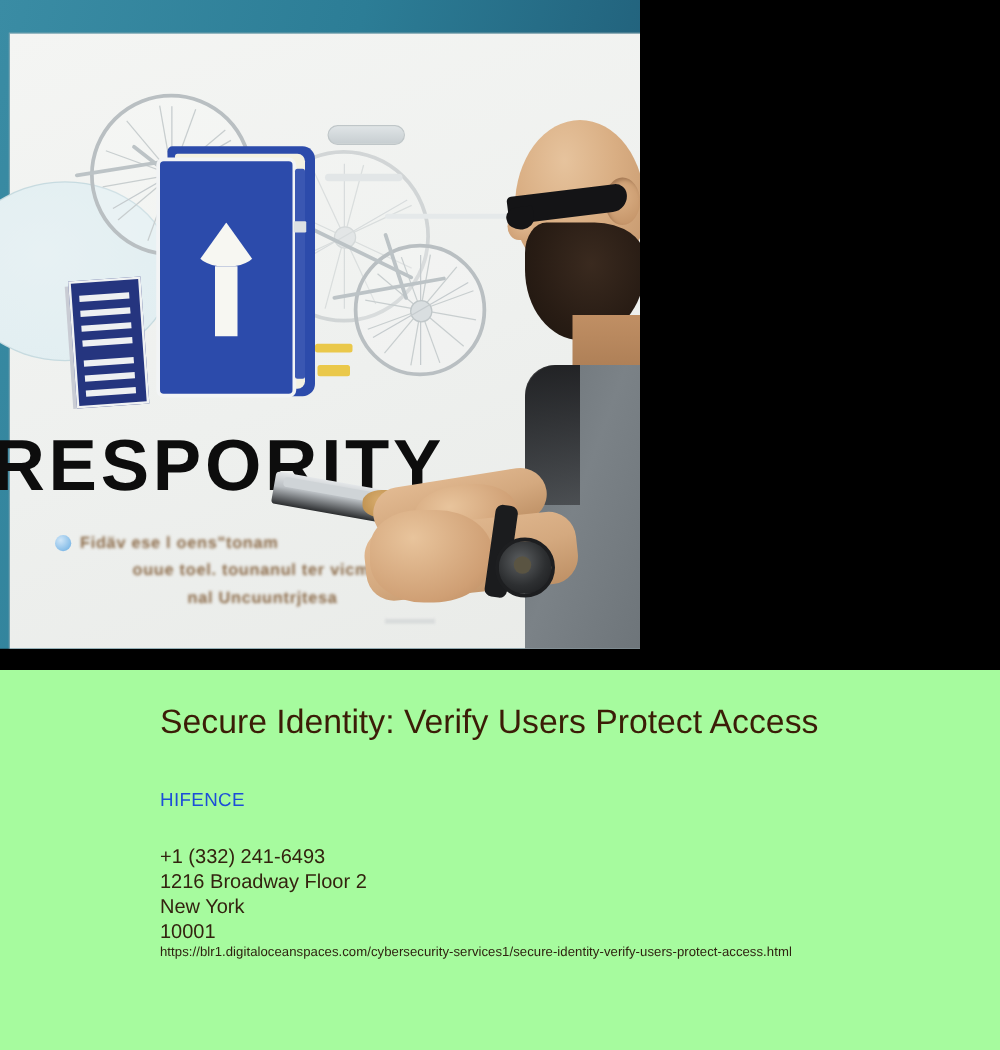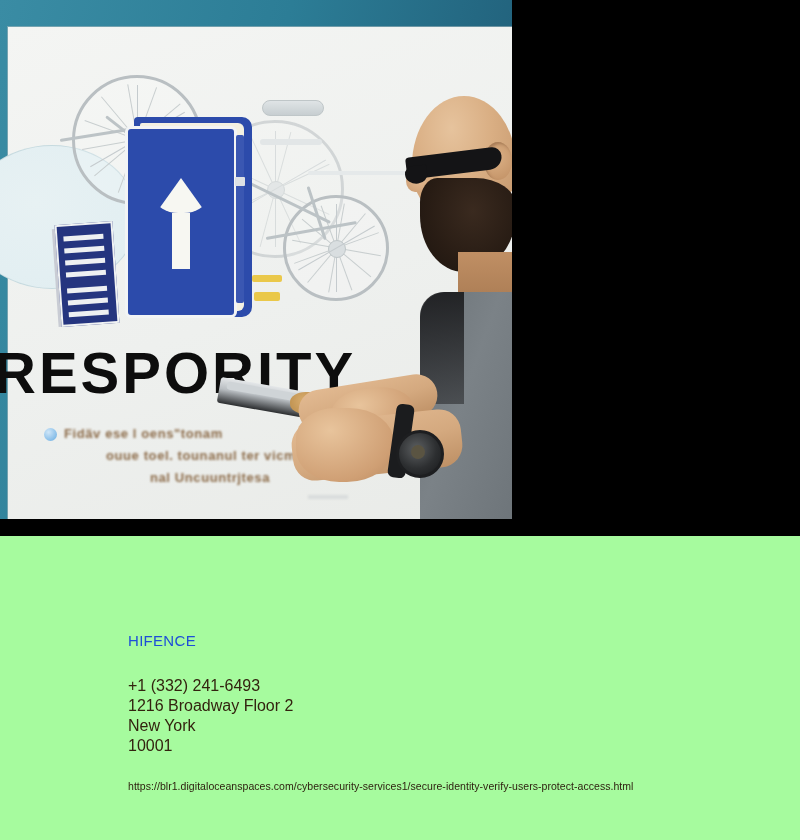--- a/index.html
+++ b/index.html
@@ -430,21 +430,20 @@
     color: #33230f;
   }
   #site-url {
     position: absolute;
     left: 128px;
     top: 220px;
     font-size: 10.5px;
     color: #2f2210;
     letter-spacing: .05px;
     white-space: nowrap;
-    margin-top: 24px;
   }
 </style>
 </head>
 <body>
 
 <div id="page">
 
   <div id="hero-area">
 
     <div id="hero-image">
@@ -548,20 +547,21 @@
       <div class="hand" id="hand-back"></div>
       <div class="forearm" id="forearm-lower"></div>
       <div class="hand" id="hand-front"></div>
       <div class="watch-band"></div>
       <div class="watch"></div>
     </div>
   </div>
 
   <div id="info-panel">
 
+    <h1 id="card-title">Secure Identity: Verify Users  Protect Access</h1>
 
     <div id="brand-name">HIFENCE</div>
 
     <div id="contact-block">
       <div class="line">+1 (332) 241-6493</div>
       <div class="line">1216 Broadway Floor 2</div>
       <div class="line">New York</div>
       <div class="line">10001</div>
     </div>
 

